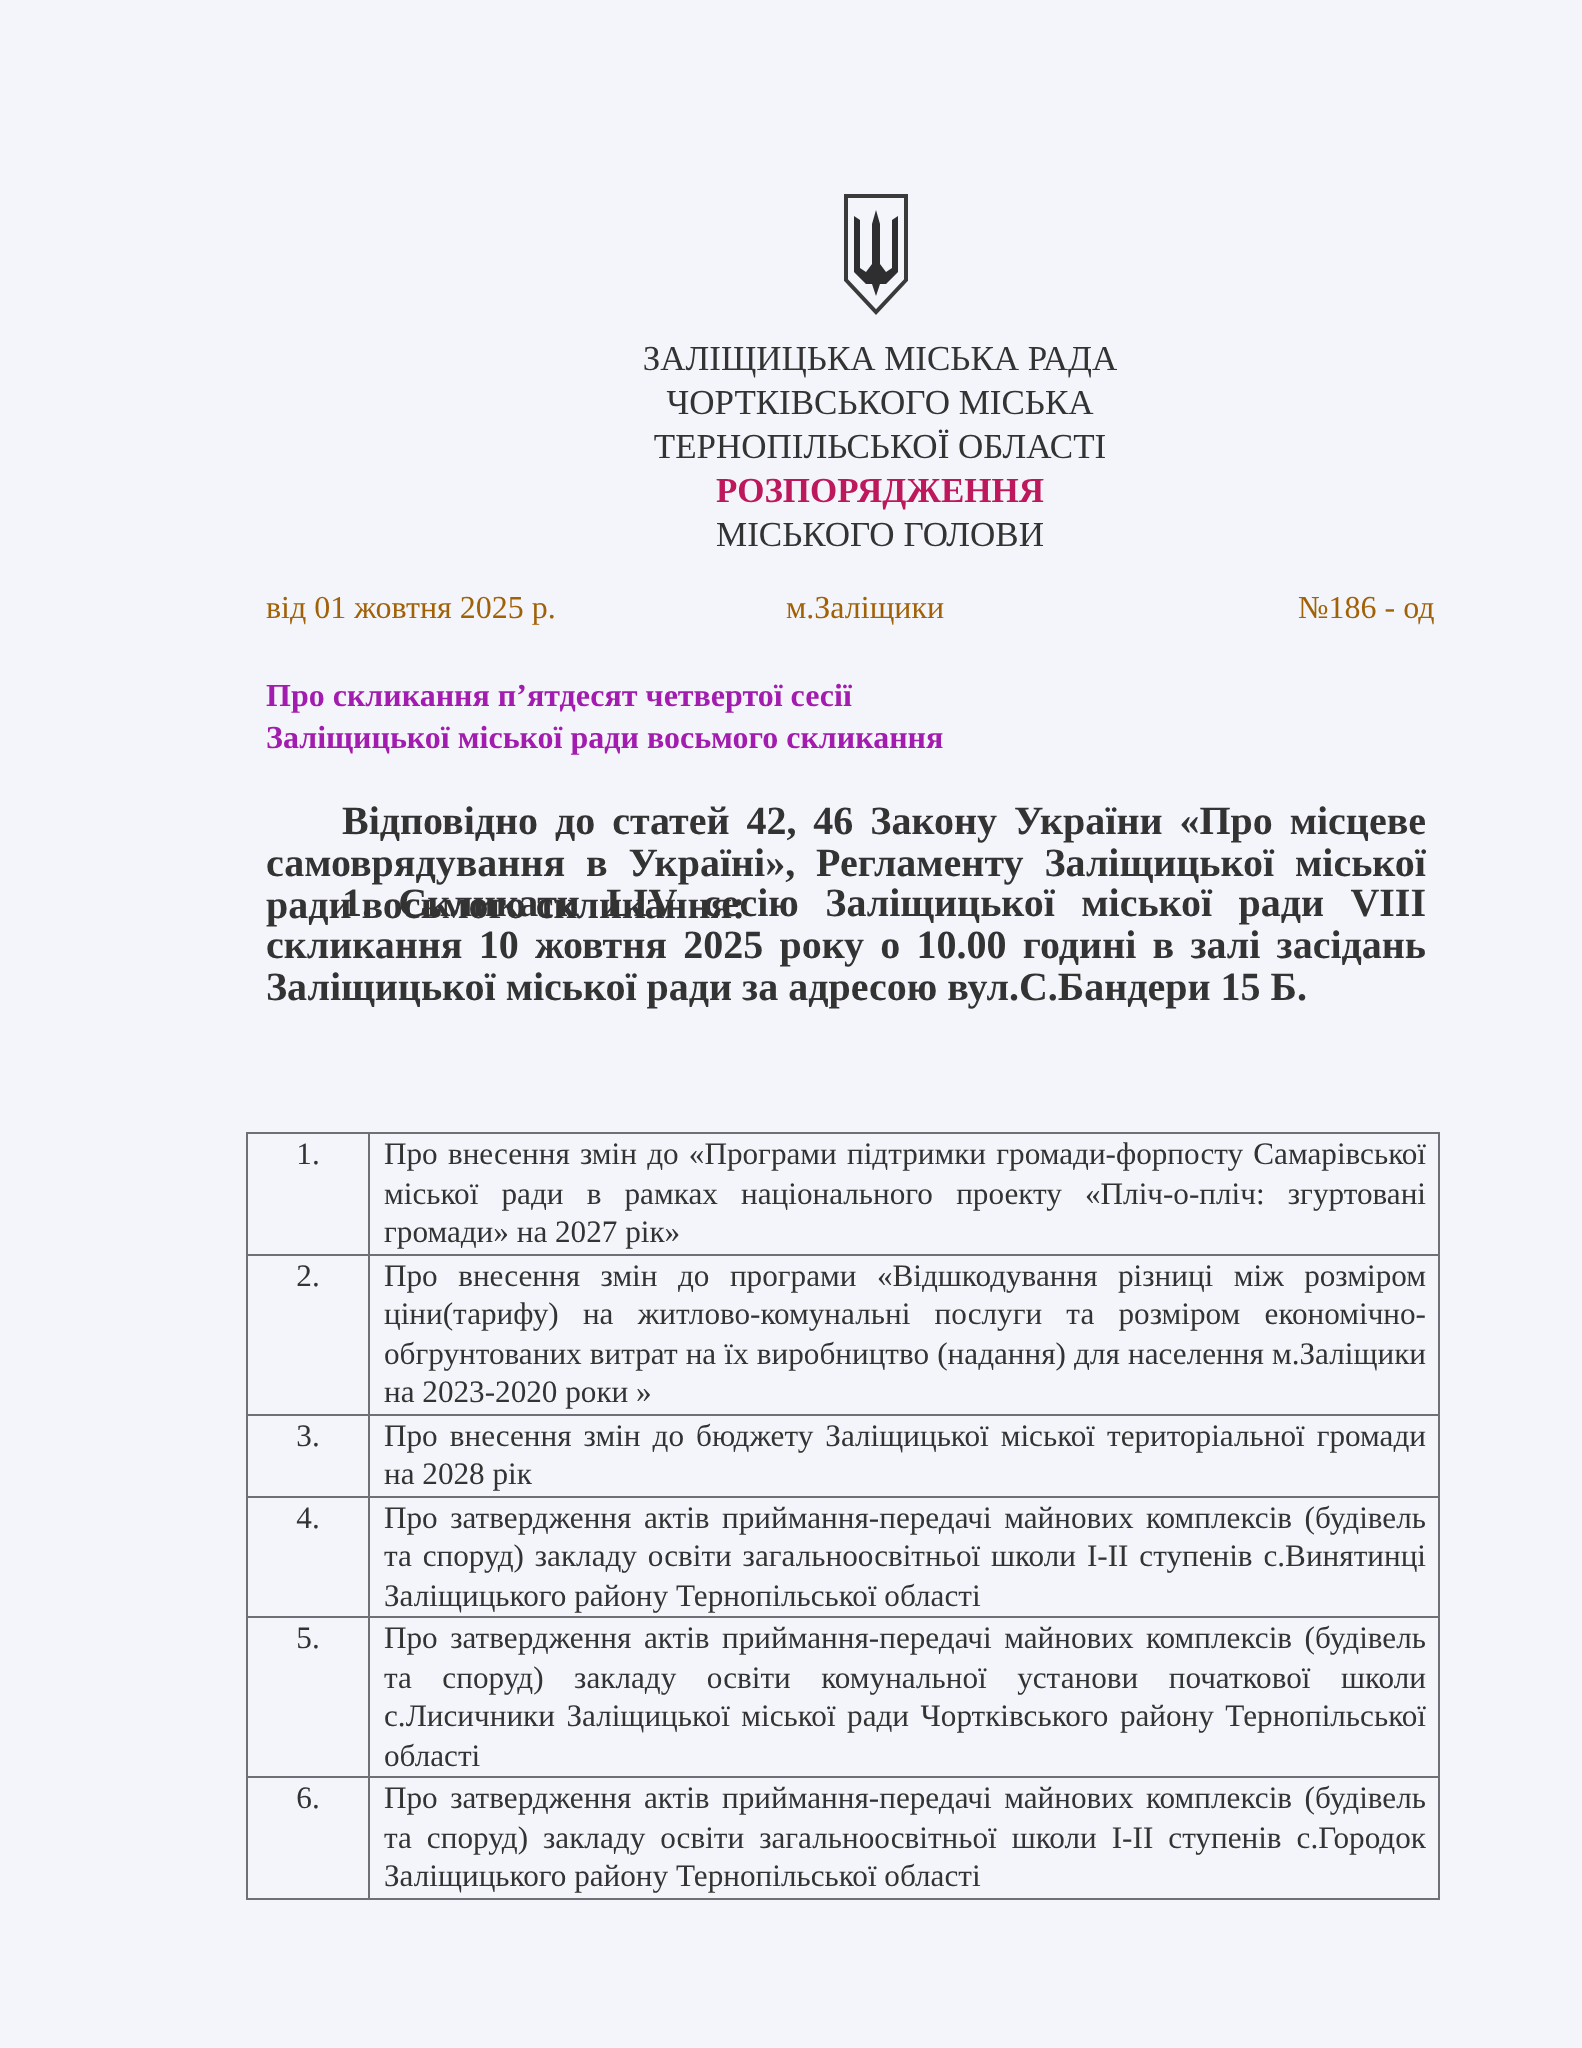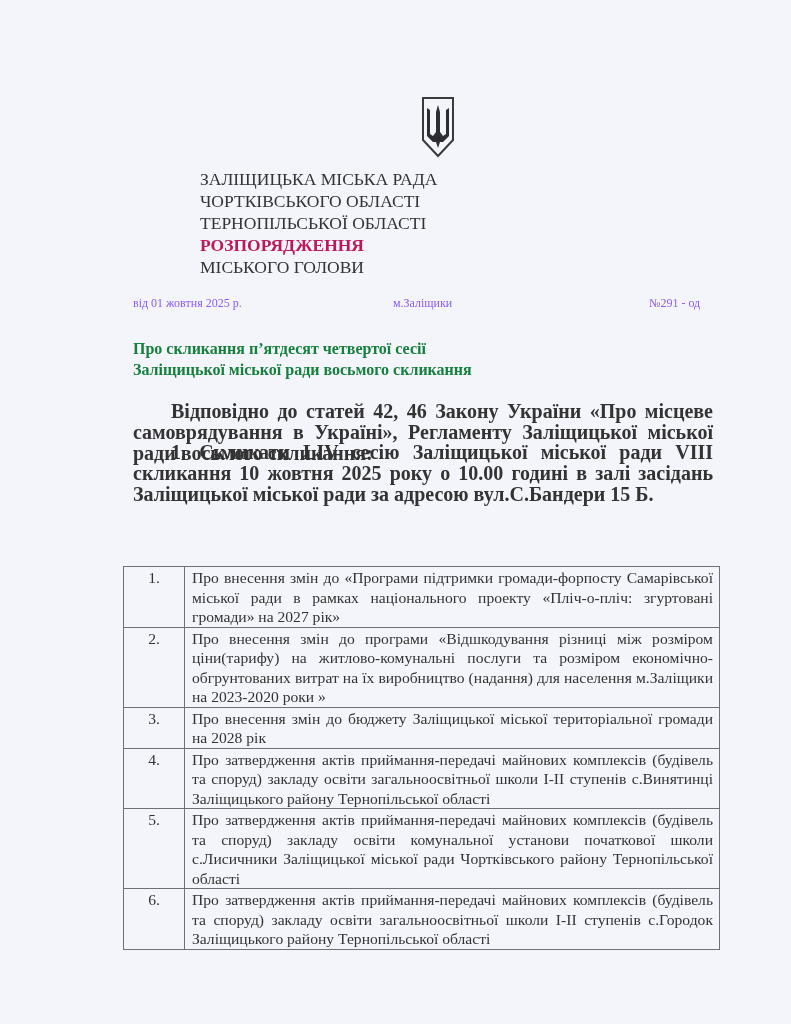--- a/index.html
+++ b/index.html
@@ -7,27 +7,27 @@
     width: 791px; height: 1024px; overflow: hidden;
     background: #f4f5fa;
     font-family: "Liberation Serif", "DejaVu Serif", serif;
     color: #2a2a2e;
     position: relative;
   }
   .page { position: absolute; left: 0; top: 0; width: 791px; height: 1024px; }
   .emblem { position: absolute; left: 421px; top: 96px; width: 34px; height: 62px; }
   .header {
     position: absolute; left: 200px; width: 480px; top: 168px;
-    font-size: 17.5px; line-height: 22px; color: #333;
+    text-align: center; font-size: 17.5px; line-height: 22px; color: #333;
   }
   .header .bold { font-weight: bold; color: #be185d; }
-  .meta-row { position: absolute; top: 296px; font-size: 12px; color: #8b5cf6; }
+  .meta-row { position: absolute; top: 296px; font-size: 16px; color: #a16207; }
   .subject {
     position: absolute; left: 133px; top: 338px;
-    font-weight: bold; font-size: 16px; line-height: 21px; color: #15803d;
+    font-weight: bold; font-size: 16px; line-height: 21px; color: #a21caf;
   }
   .para {
     position: absolute; left: 133px; width: 580px;
     font-size: 20px; line-height: 21px; text-align: justify; color: #333; font-weight: bold;
   }
   .indent { text-indent: 38px; }
   table.agenda {
     position: absolute; left: 123px; top: 566px; width: 597px;
     border-collapse: collapse; font-size: 15.6px; line-height: 19.5px; color: #333;
   }
@@ -41,29 +41,29 @@
 <div class="page">
 
   <svg class="emblem" viewBox="0 0 34 62">
     <path d="M2 2 H32 V44 L17 60 L2 44 Z" fill="none" stroke="#3a3a3a" stroke-width="2"></path>
     <path d="M17 9 L19 16 L19 36 L22 40 L25 38 L25 14 L28 12 L28 40 L22 46 L19 46 L17 52 L15 46 L12 46 L6 40 L6 12 L9 14 L9 38 L12 40 L15 36 L15 16 Z" fill="#2e2e30"></path>
     <circle cx="17" cy="42" r="2" fill="#2e2e30"></circle>
   </svg>
 
   <div class="header">
     <div>ЗАЛІЩИЦЬКА МІСЬКА РАДА</div>
-    <div>ЧОРТКІВСЬКОГО ОБЛАСТІ</div>
+    <div>ЧОРТКІВСЬКОГО МІСЬКА</div>
     <div>ТЕРНОПІЛЬСЬКОЇ  ОБЛАСТІ</div>
     <div class="bold">РОЗПОРЯДЖЕННЯ</div>
     <div>МІСЬКОГО ГОЛОВИ</div>
   </div>
 
   <div class="meta-row" style="left:133px;">від 01 жовтня 2025 р.</div>
   <div class="meta-row" style="left:393px;text-align:center;">м.Заліщики</div>
-  <div class="meta-row" style="left:649px;">№291 - од</div>
+  <div class="meta-row" style="left:649px;">№186 - од</div>
 
   <div class="subject">
     <div>Про  скликання п’ятдесят четвертої сесії</div>
     <div>Заліщицької міської ради восьмого скликання</div>
   </div>
 
   <div class="para indent" style="top:401px;">Відповідно до статей 42, 46 Закону України «Про місцеве самоврядування в Україні», Регламенту Заліщицької міської ради восьмого скликання:</div>
   <div class="para indent" style="top:442px;">1.  Скликати  LIV сесію Заліщицької міської ради VIII скликання 10 жовтня 2025 року о 10.00 годині в залі засідань Заліщицької міської ради за адресою вул.С.Бандери 15 Б.</div>
 
   <table class="agenda">

